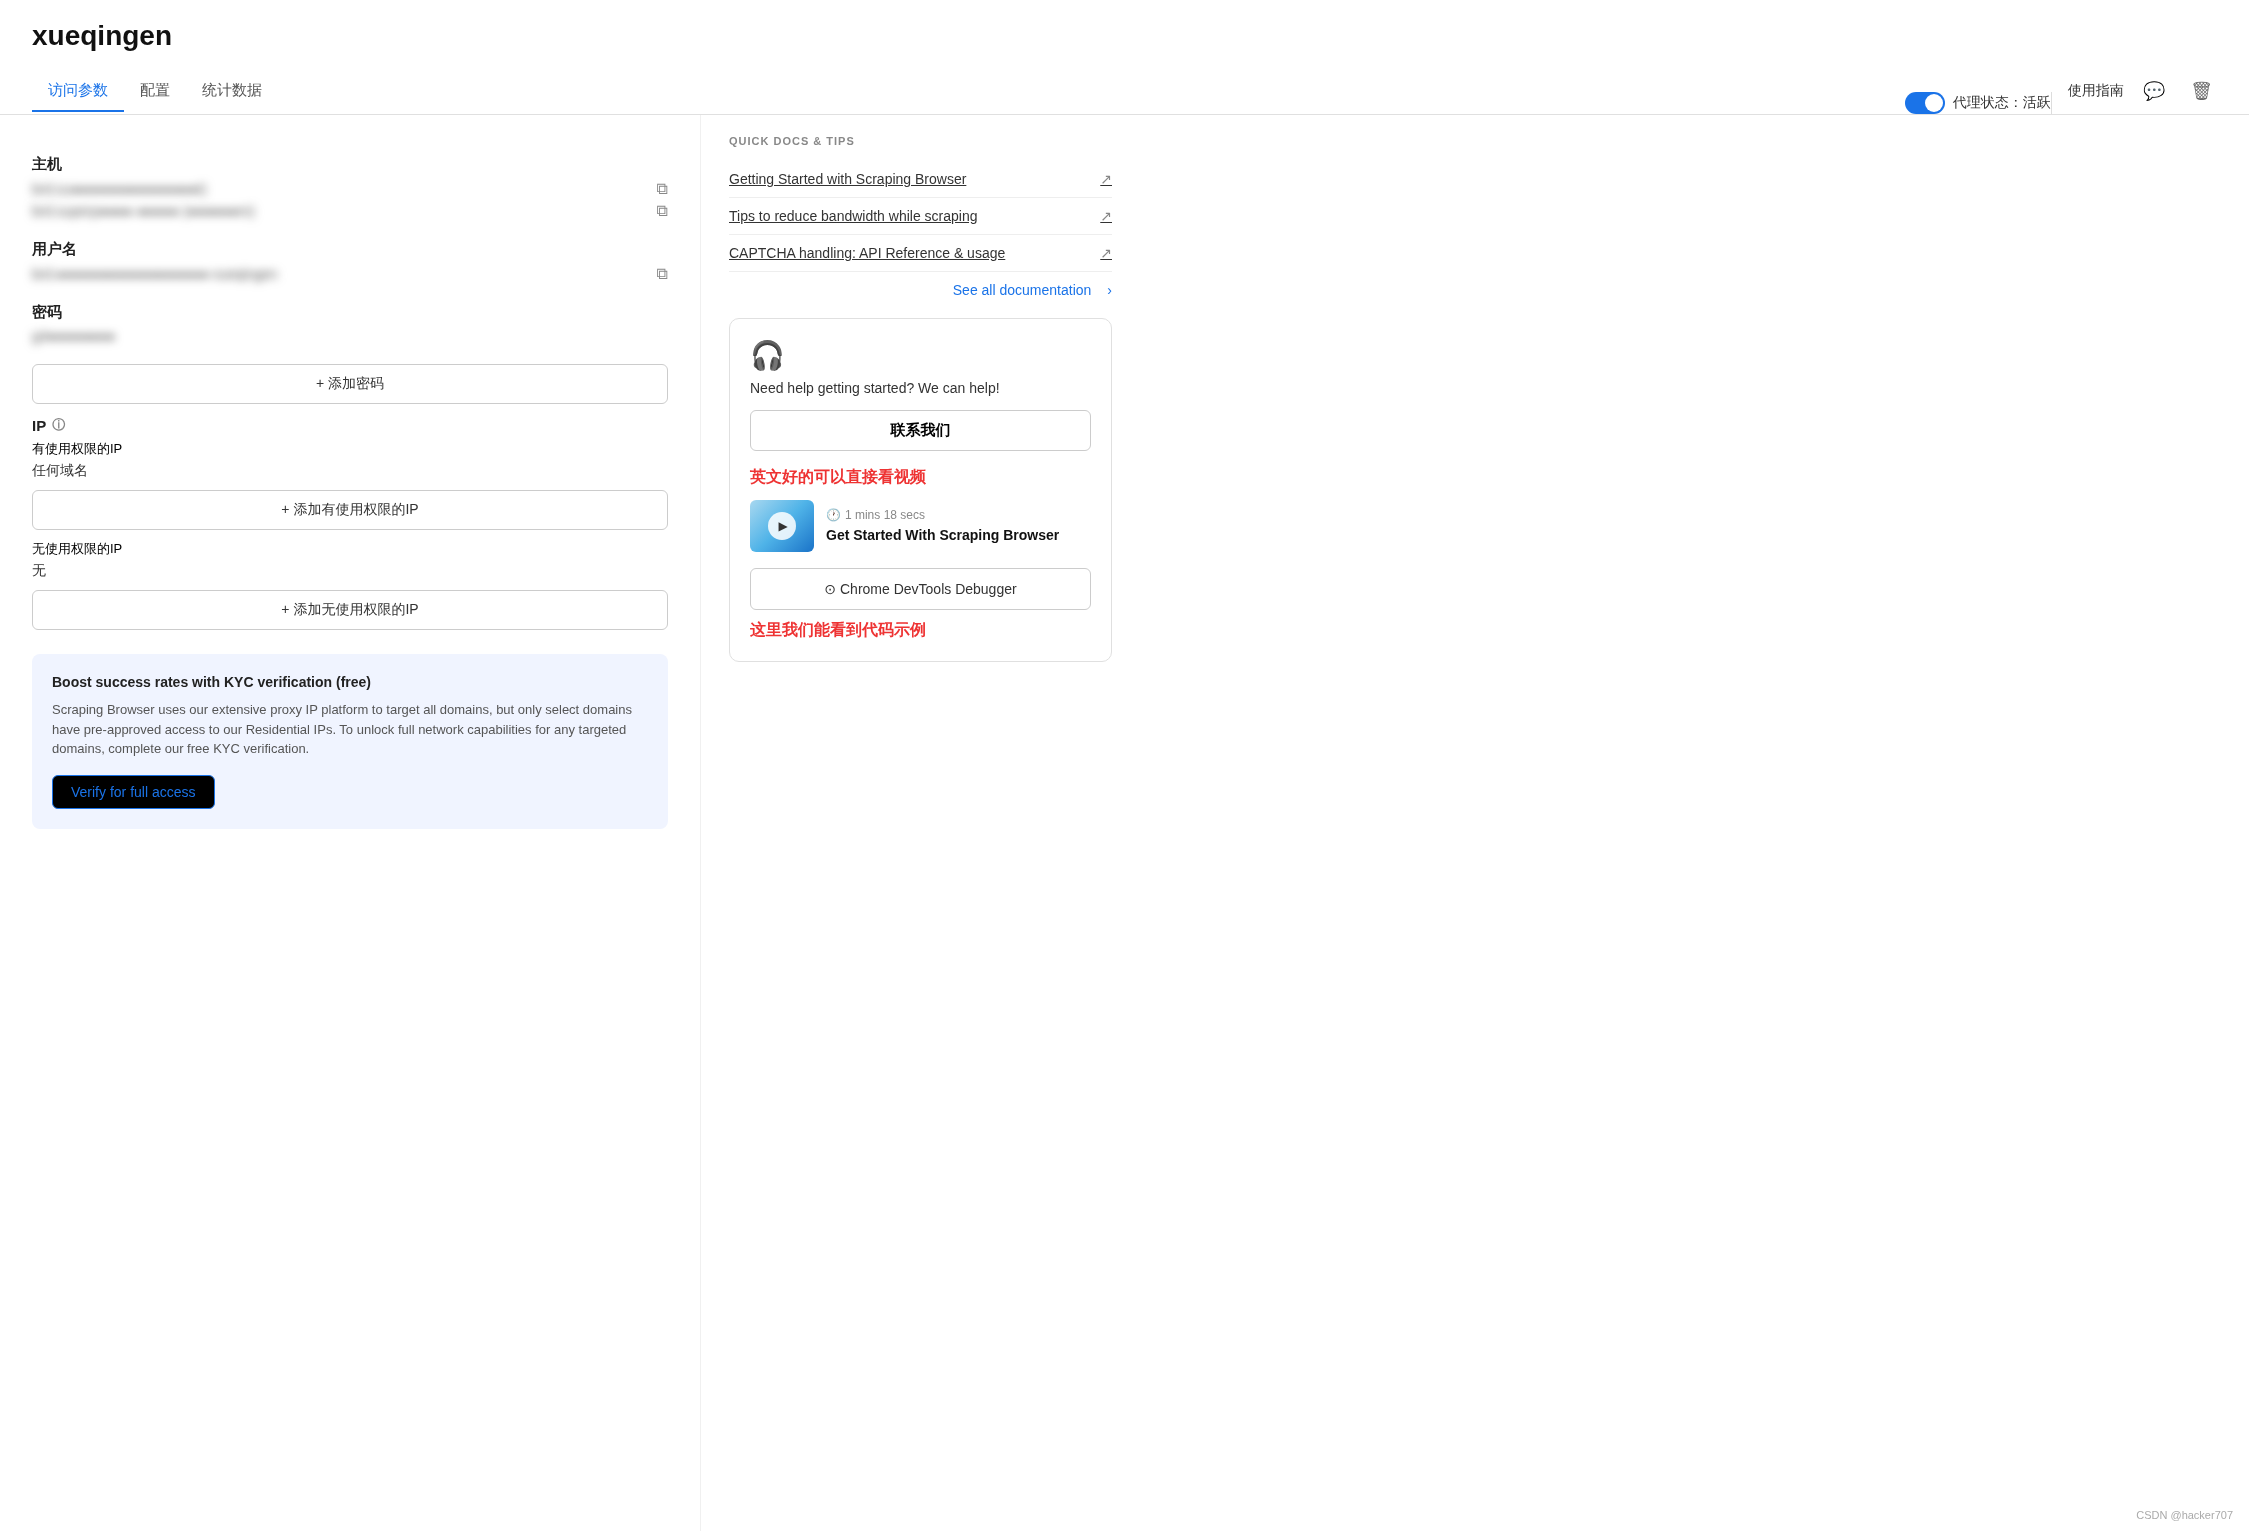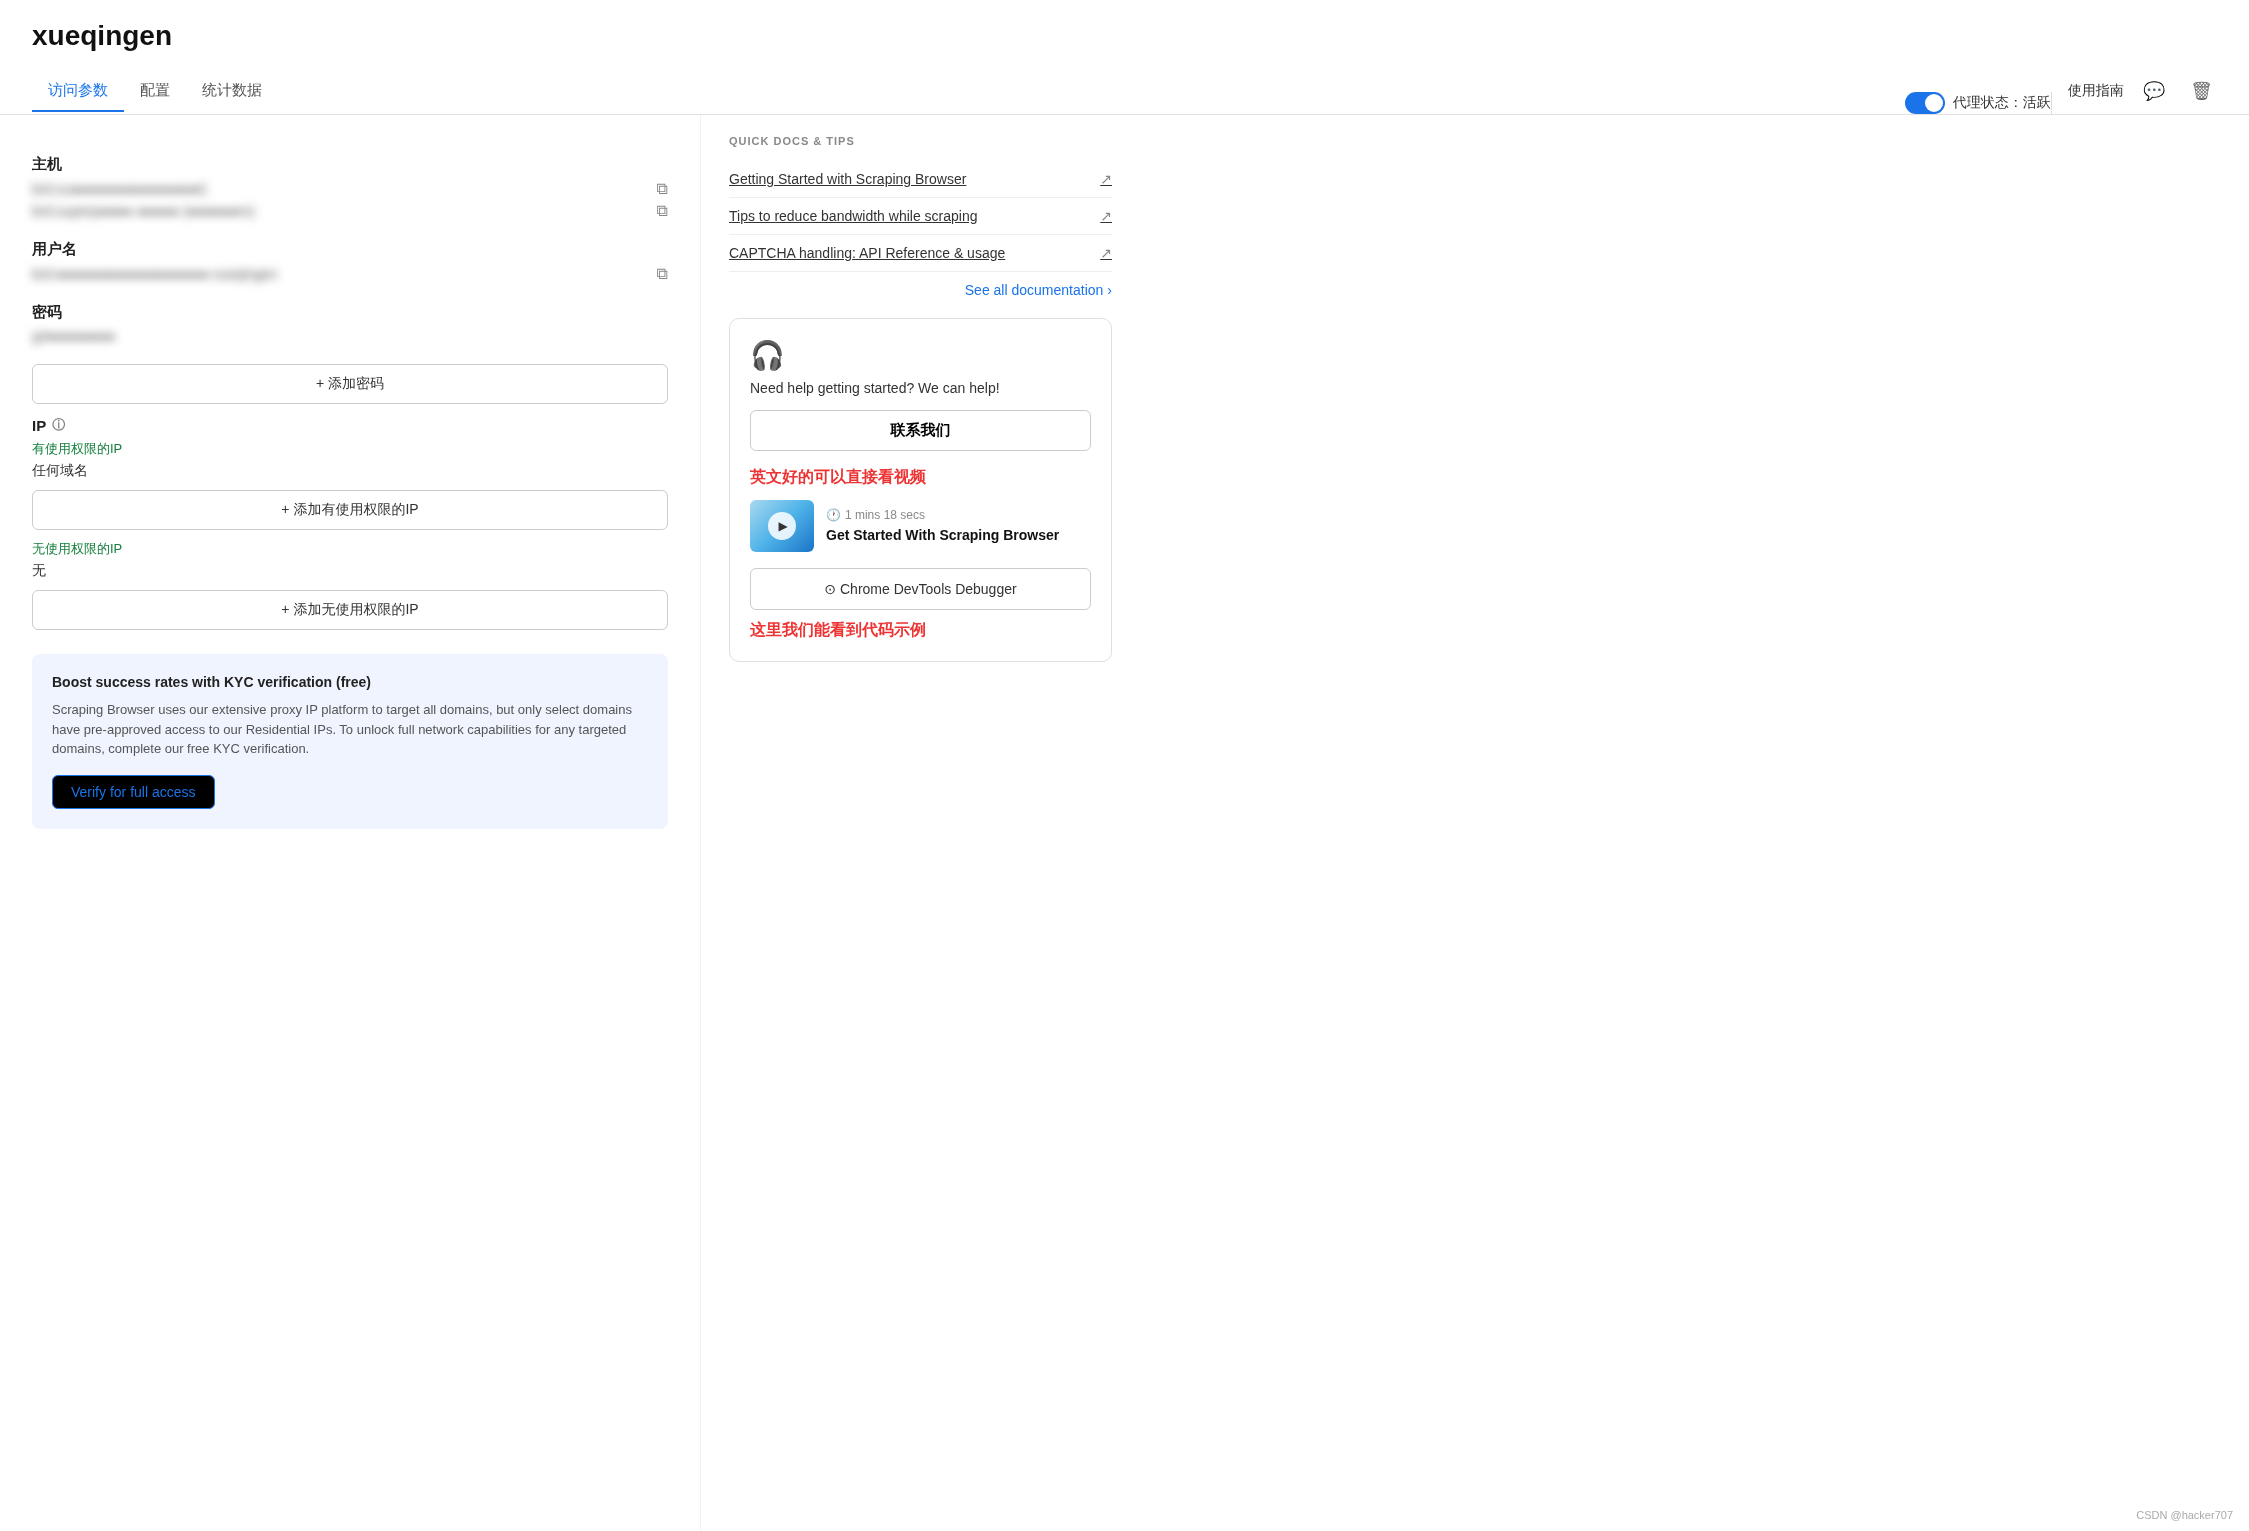--- a/index.html
+++ b/index.html
@@ -27,37 +27,37 @@
     .right-panel { width: 440px; padding: 20px 28px; border-left: 1px solid #f0f0f0; }
 
     
     .field-section { margin-bottom: 20px; margin-top: 12px; }
     .field-label { font-size: 15px; font-weight: 600; color: #222; margin-bottom: 6px; display: flex; align-items: center; gap: 6px; }
     .field-label .info-icon { font-size: 13px; color: #888; cursor: pointer; }
     .field-value { font-size: 14px; color: #333; margin-bottom: 4px; display: flex; align-items: center; justify-content: space-between; }
     .field-value .copy-icon { cursor: pointer; color: #888; font-size: 16px; }
     .field-text { color: #555; }
 
-    .sub-label { font-size: 13px; color: #15803d; margin-bottom: 4px; }
+    .sub-label { font-size: 13px; color: #000000; margin-bottom: 4px; }
     .sub-value { font-size: 14px; color: #333; }
 
     .add-btn { display: flex; align-items: center; justify-content: center; gap: 6px; width: 100%; padding: 10px; border: 1px solid #ccc; border-radius: 6px; background: #fff; color: #333; cursor: pointer; font-size: 14px; margin: 10px 0; }
 
     
     .kyc-box { background: #f0f4ff; border-radius: 8px; padding: 20px; margin-top: 24px; }
     .kyc-title { font-size: 14px; font-weight: 700; color: #222; margin-bottom: 10px; }
     .kyc-desc { font-size: 13px; color: #555; line-height: 1.5; margin-bottom: 16px; }
     .kyc-btn { border: 1.5px solid #1a73e8; border-radius: 6px; background: #000000; color: #1a73e8; padding: 8px 18px; font-size: 14px; font-weight: 500; cursor: pointer; }
 
     
     .quick-docs-title { font-size: 11px; font-weight: 700; letter-spacing: 1px; color: #888; text-transform: uppercase; margin-bottom: 14px; }
     .doc-link { display: flex; align-items: center; justify-content: space-between; padding: 10px 0; border-bottom: 1px solid #eee; color: #333; font-size: 14px; cursor: pointer; text-decoration: underline; }
     .ext-icon { font-size: 14px; color: #888; }
 
-    .see-all { color: #1a73e8; font-size: 14px; text-align: right; display: flex; align-items: center; justify-content: flex-end; gap: 4px; margin-top: 10px; cursor: pointer; }
+    .see-all { color: #1a73e8; font-size: 14px; text-align: right; display: flex; align-items: center; justify-content: flex-end; gap: 16px; margin-top: 10px; cursor: pointer; }
 
     .help-box { border: 1px solid #e0e0e0; border-radius: 10px; padding: 20px; margin-top: 20px; }
     .help-icon { font-size: 28px; margin-bottom: 8px; }
     .help-text { font-size: 14px; color: #333; margin-bottom: 14px; }
     .contact-btn { display: block; width: 100%; padding: 10px; border: 1px solid #ccc; border-radius: 6px; background: #fff; text-align: center; font-size: 15px; font-weight: 600; cursor: pointer; margin-bottom: 16px; }
 
     .chinese-note { font-size: 16px; font-weight: 700; color: #e33; margin-bottom: 12px; }
 
     .video-card { display: flex; align-items: center; gap: 12px; margin-bottom: 16px; }
     .video-thumb { width: 64px; height: 52px; background: linear-gradient(135deg, #a8d8f0, #4fb3e8, #1a73c8); border-radius: 6px; display: flex; align-items: center; justify-content: center; flex-shrink: 0; }

